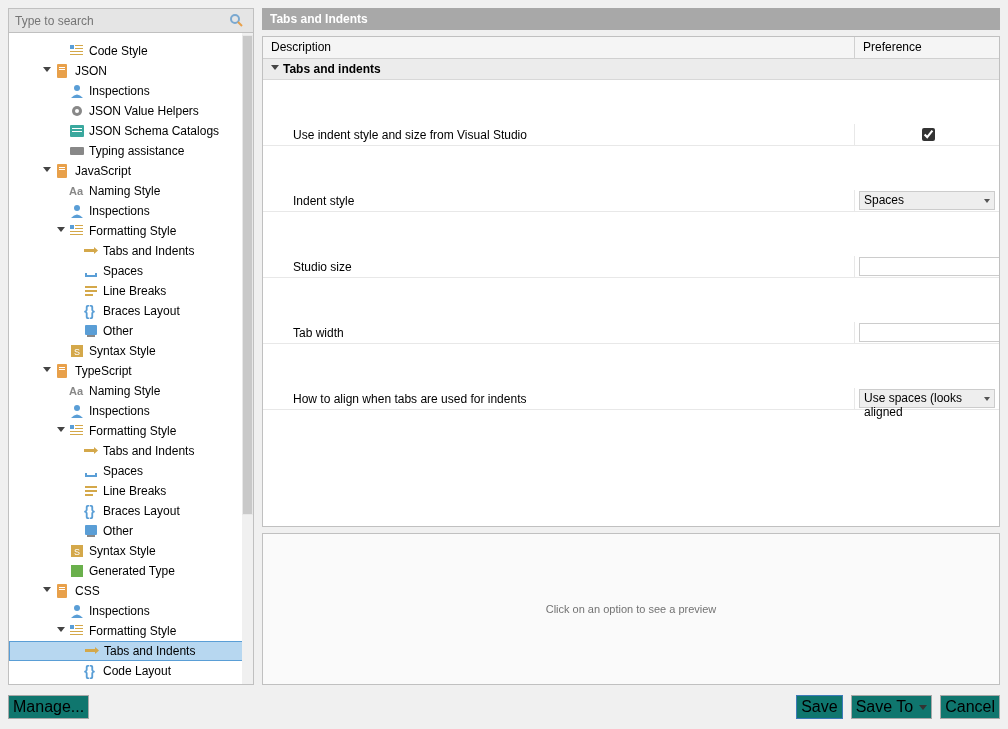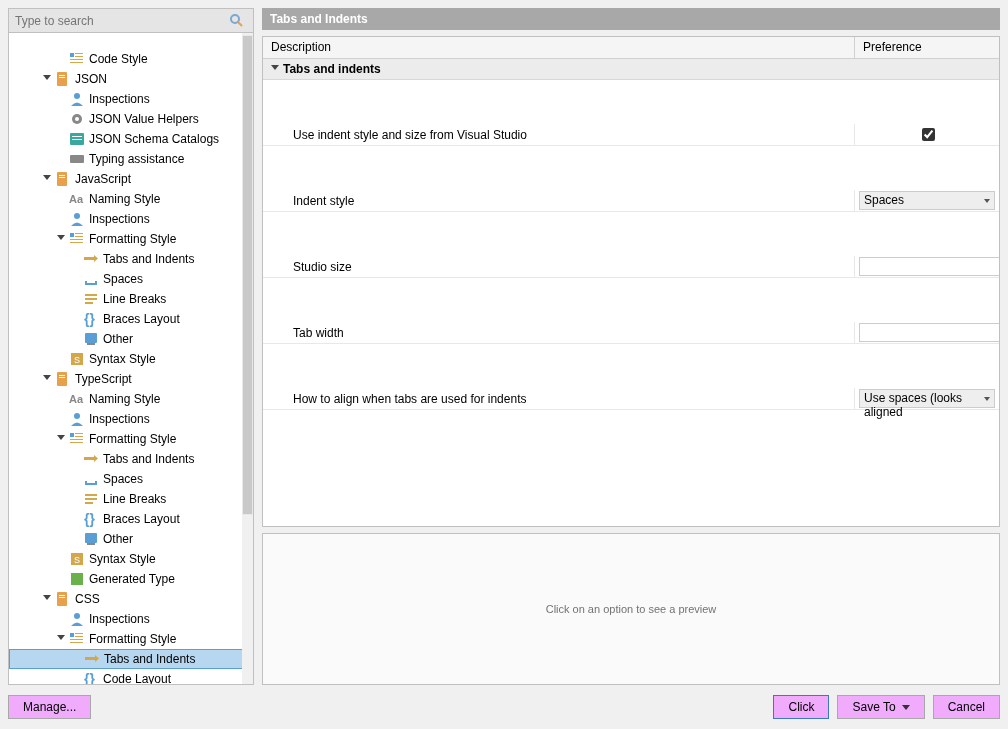--- a/index.html
+++ b/index.html
@@ -7,21 +7,21 @@
 
 .container { display: flex; flex-direction: column; height: 729px; padding: 8px; gap: 8px; }
 .main-area { display: flex; flex: 1; gap: 8px; min-height: 0; }
 
 
 .sidebar { width: 246px; display: flex; flex-direction: column; background: #fff; border: 1px solid #c0c0c0; }
 .search-box { display: flex; align-items: center; background: #e5e5e5; border-bottom: 1px solid #c0c0c0; height: 24px; padding: 0 4px; }
 .search-input { flex: 1; border: none; background: transparent; font-size: 12px; color: #a16207; outline: none; padding: 2px; }
 
 .tree-wrap { flex: 1; overflow: hidden; position: relative; }
-.tree { height: 100%; overflow-y: auto; padding: 16px 0; }
+.tree { height: 100%; overflow-y: auto; padding: 8px 0; }
 .tree-scrollbar { position: absolute; right: 0; top: 0; width: 11px; height: 100%; background: #f0f0f0; }
 .tree-thumb { position: absolute; right: 0; top: 2px; width: 11px; height: 480px; background: #c9c9c9; border: 1px solid #e8e8e8; }
 
 .tree-row { display: flex; align-items: center; height: 20px; padding-right: 4px; cursor: default; white-space: nowrap; }
 .tree-row.selected { background: #b7d7f0; border: 1px solid #5a9ed6; height: 20px; }
 .arrow { width: 12px; height: 12px; display: inline-flex; align-items: center; justify-content: center; margin-right: 2px; }
 .arrow svg { width: 8px; height: 8px; }
 .spacer-arrow { width: 14px; display: inline-block; }
 .node-icon { width: 16px; height: 16px; margin-right: 4px; display: inline-flex; align-items: center; justify-content: center; flex-shrink: 0; }
 .node-label { font-size: 12px; }
@@ -44,21 +44,21 @@
 .pref-check { margin-right: 60px; accent-color: #333; }
 .pref-combo { width: 100%; height: 19px; background: #eee; border: 1px solid #ccc; font-size: 12px; padding: 1px 16px 1px 4px; position: relative; text-align: left; }
 .pref-combo::after { content: ""; position: absolute; right: 4px; top: 7px; border-left: 3px solid transparent; border-right: 3px solid transparent; border-top: 4px solid #555; }
 .pref-spin { width: 100%; height: 19px; display: flex; }
 .pref-spin input { flex: 1; text-align: right; border: 1px solid #ccc; font-size: 12px; padding: 0 4px; background: #fff; }
 
 .preview-area { height: 152px; background: #fafafa; border: 1px solid #c0c0c0; display: flex; align-items: center; justify-content: center; color: #737373; font-size: 11px; }
 
 
 .bottom-bar { display: flex; align-items: center; padding: 2px 0; }
-.btn { height: 24px; padding: 0 14px; background: #f0abfc; border: 1px solid #a8a8a8; font-size: 12px; cursor: pointer; display: inline-flex; align-items: center; gap: 6px; }
+.btn { height: 24px; padding: 0 4px; background: #0f766e; border: 1px solid #a8a8a8; font-size: 16px; cursor: pointer; display: inline-flex; align-items: center; gap: 6px; }
 .btn.default-btn { border: 1px solid #3d7ab8; }
 .bottom-spacer { flex: 1; }
 .btn + .btn { margin-left: 8px; }
 .dropdown-arrow { display: inline-block; border-left: 4px solid transparent; border-right: 4px solid transparent; border-top: 5px solid #333; }
 
 
 .ic-orange { fill: #e8a04a; }
 .ic-blue { fill: #5a9ed6; }
 .ic-teal { fill: #3aa89e; }
 .ic-gray { fill: #888; }
@@ -539,20 +539,20 @@
       </div>
       <div class="preview-area">
         <span>Click on an option to see a preview</span>
       </div>
     </div>
   </div>
 
   <div class="bottom-bar">
     <button class="btn">Manage...</button>
     <div class="bottom-spacer"></div>
-    <button class="btn default-btn">Click</button>
+    <button class="btn default-btn">Save</button>
     <button class="btn">
         <span>Save To</span>
         <span class="dropdown-arrow"></span>
       </button>
     <button class="btn">Cancel</button>
   </div>
 </div>
 
 </body></html>

